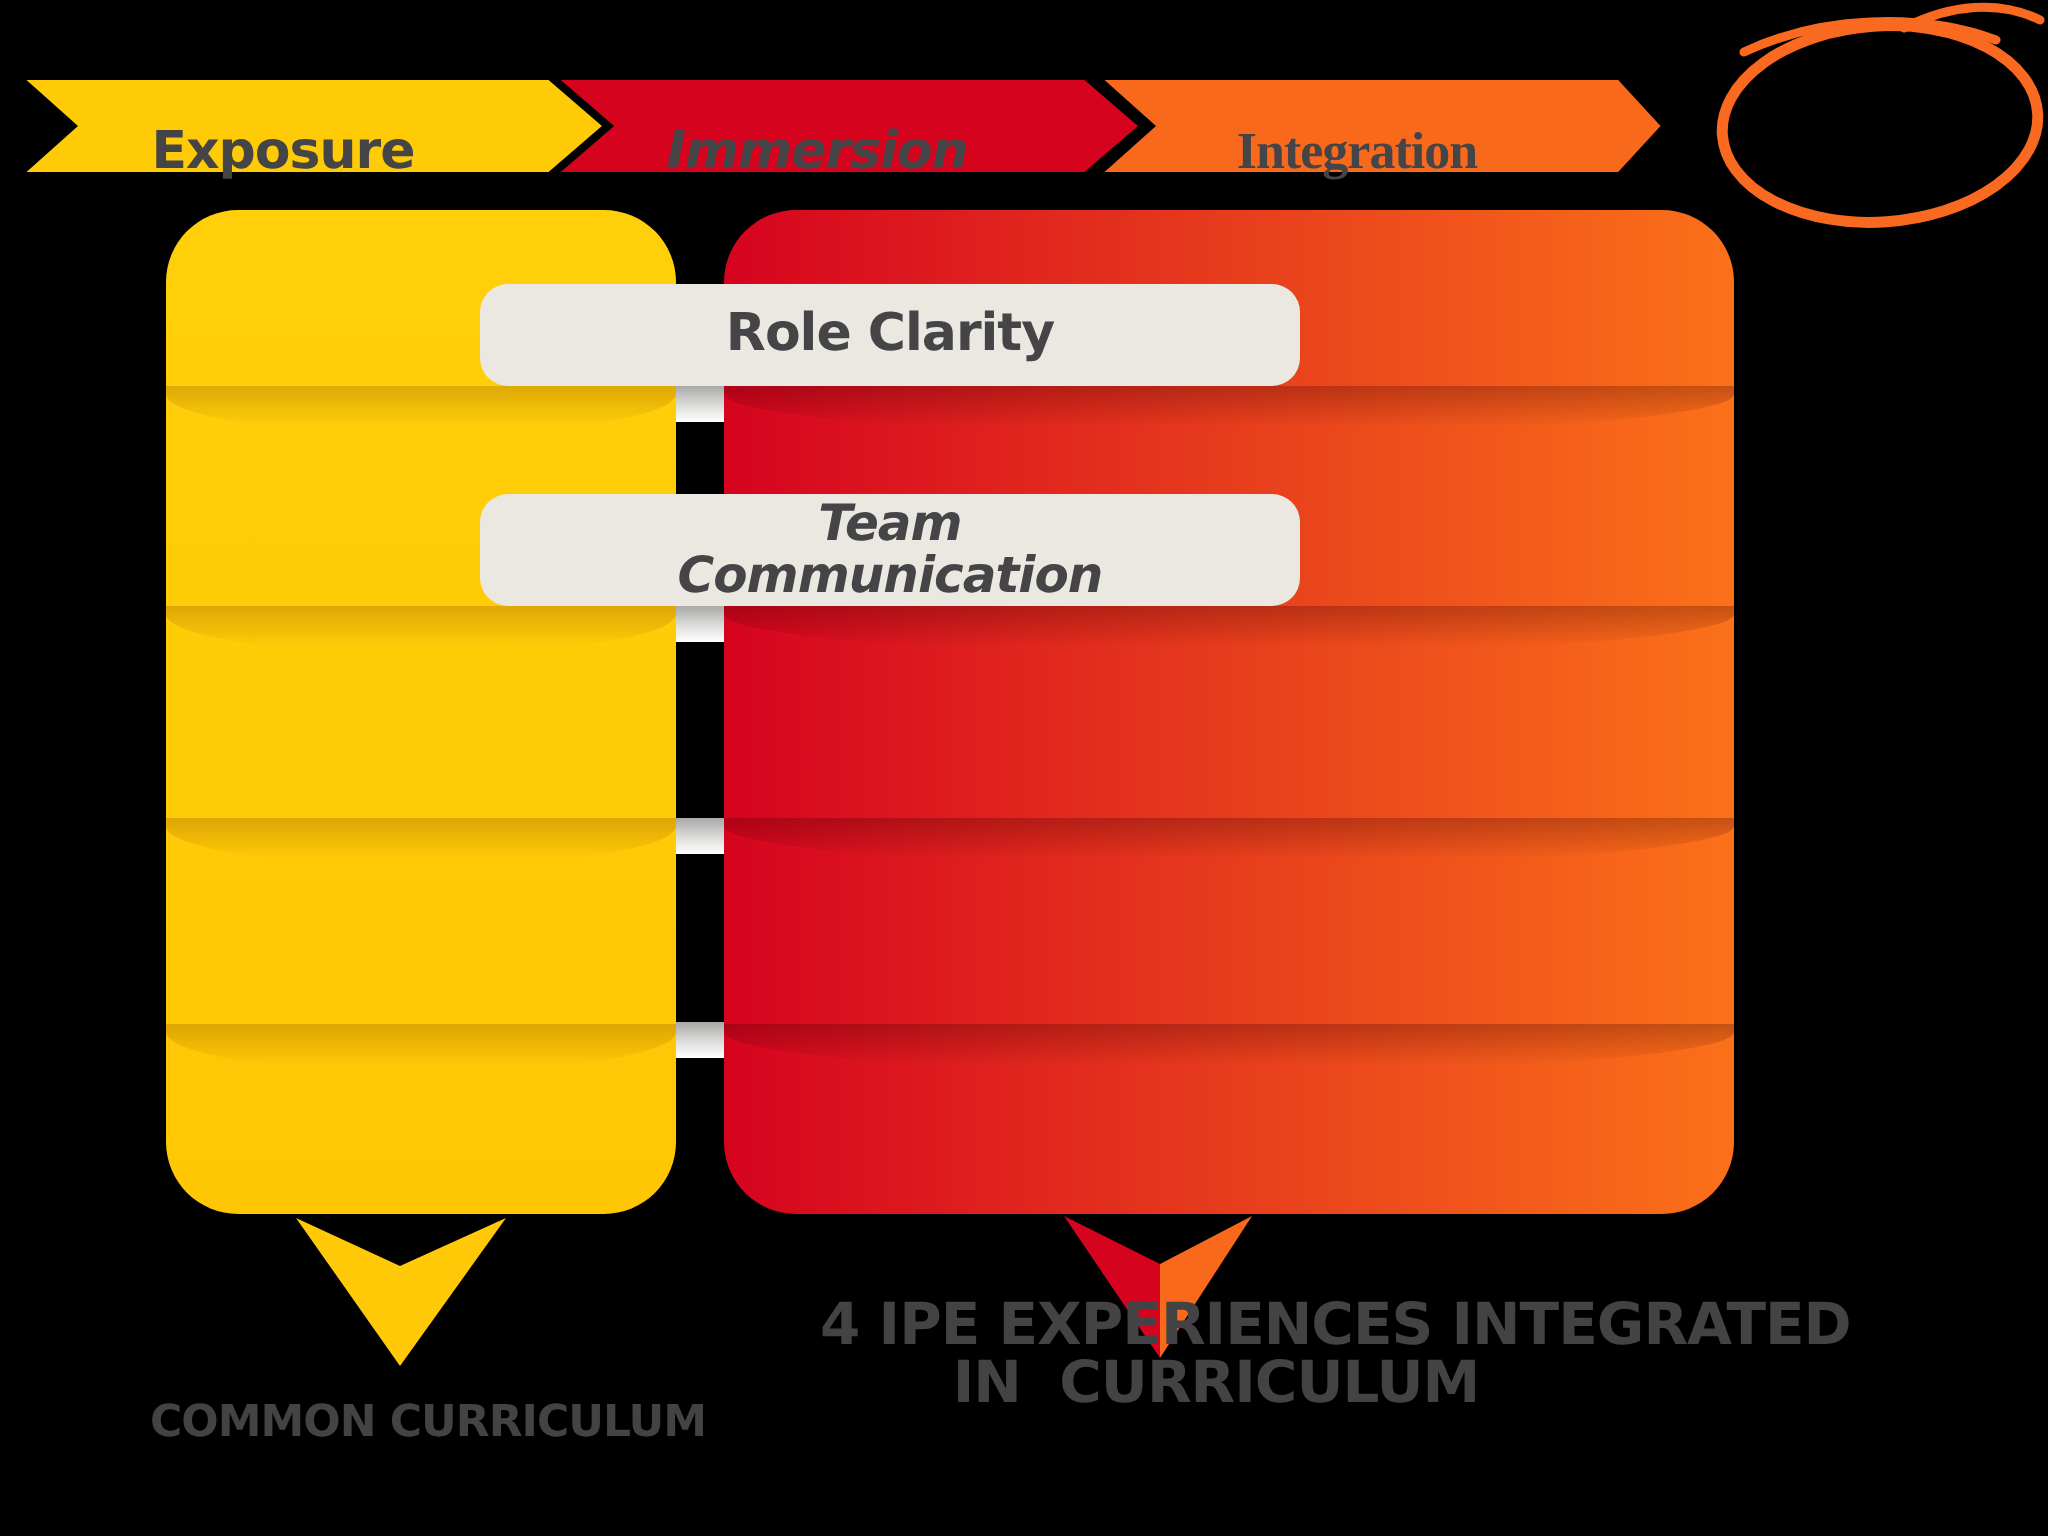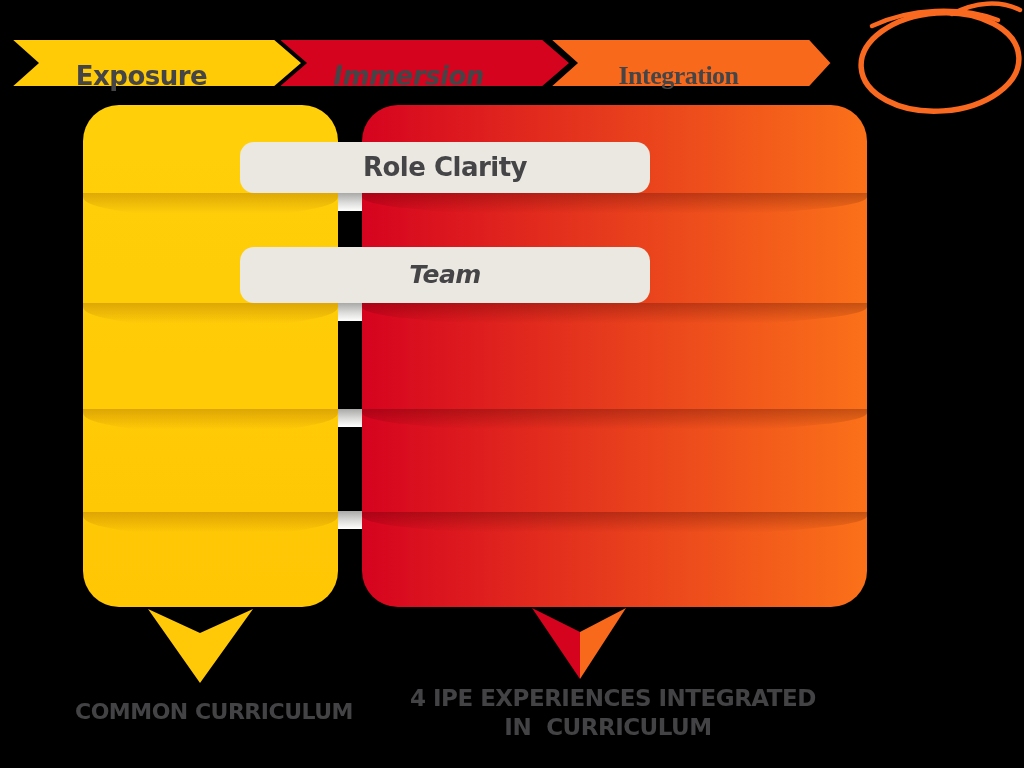--- a/index.html
+++ b/index.html
@@ -30,21 +30,21 @@
   .pill{
     position:absolute;left:212px;width:410px;background:#EAE8E0;border-radius:14px;z-index:3;
     display:flex;flex-direction:column;align-items:center;justify-content:center;
     font-size:26px;font-weight:700;color:#454548;letter-spacing:-0.5px;line-height:27px;text-align:center;margin-left:28px;
   }
   .caption{
     position:absolute;text-align:center;font-weight:700;color:#434345;z-index:6;
   }
   .caption-line{white-space:pre;}
   .caption-left{left:64px;top:699px;width:300px;font-size:22px;letter-spacing:-0.5px;}
-  .caption-right{left:410px;top:684px;width:396px;font-size:23px;line-height:29px;letter-spacing:-0.5px;}
+  .caption-right{left:410px;top:648px;width:396px;font-size:29px;line-height:29px;letter-spacing:-0.5px;}
 </style>
 </head>
 <body>
 
 <div class="canvas">
 
   <svg class="layer" width="1024" height="100" viewBox="0 0 1024 100">
     <polygon points="547,38 810,38 833,63 810,88 547,88 575,63" fill="#F9691C" stroke="#000" stroke-width="4"></polygon>
     <polygon points="274,38 543,38 572,63 543,88 274,88 303,63" fill="#D6031F" stroke="#000" stroke-width="4"></polygon>
     <polygon points="8,38 275,38 304,63 275,88 8,88 36,63" fill="#FFCB06" stroke="#000" stroke-width="4"></polygon>
@@ -79,20 +79,21 @@
   <div class="tab" style="top:193px;"></div>
   <div class="tab" style="top:303px;"></div>
   <div class="tab" style="top:409px;"></div>
   <div class="tab" style="top:511px;"></div>
 
   <div class="pill" style="top:142px;height:51px;">
     <div>Role Clarity</div>
   </div>
   <div class="pill" style="top:247px;height:56px;font-size:25px;line-height:26px;font-style:italic;">
     <div>Team</div>
+    <div>Communication</div>
   </div>
 
   <svg class="layer" width="1024" height="768" viewBox="0 0 1024 768">
     <polygon points="148,609 200,633 253,609 200,683" fill="#FFC907"></polygon>
     <polygon points="532,608 580,632 580,679" fill="#D6031F"></polygon>
     <polygon points="626,608 580,632 580,679" fill="#F9691C"></polygon>
   </svg>
 
   <div class="caption caption-left">
     <div class="caption-line">COMMON CURRICULUM</div>

